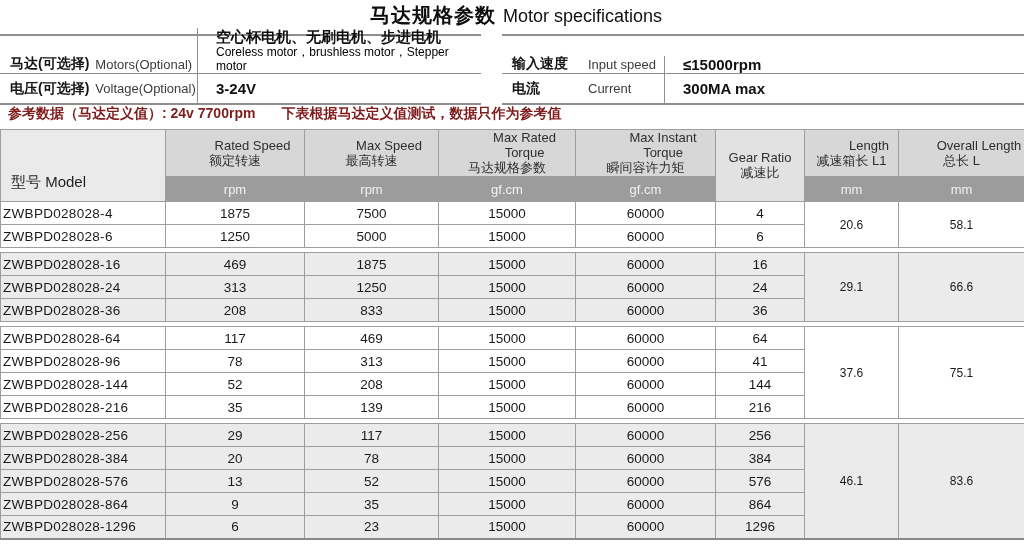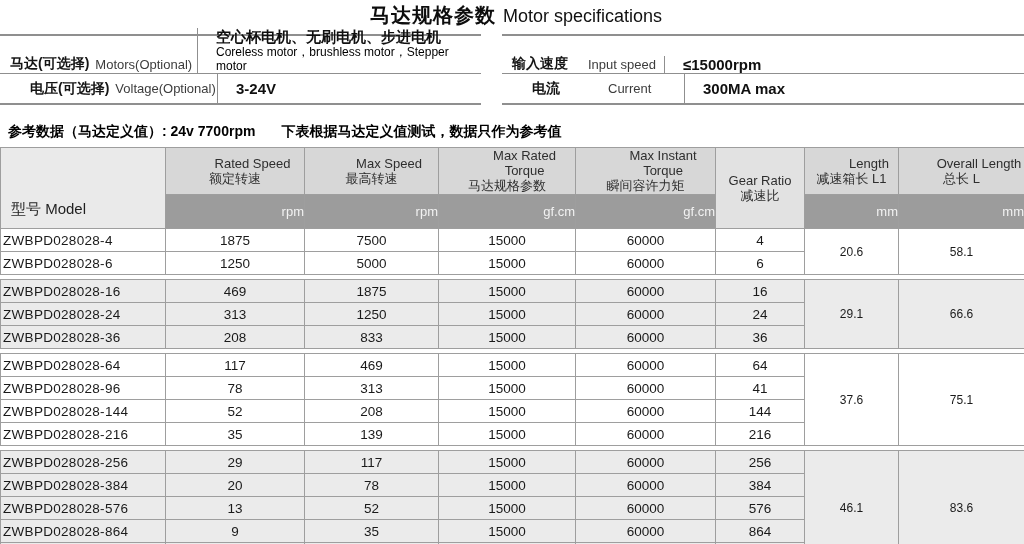--- a/index.html
+++ b/index.html
@@ -15,58 +15,58 @@
   .title-en { font-size: 18px; font-weight: 400; color: #111; margin-left: 7px; }
 
   
   .spec-wrap { display: flex; margin-top: 5px; }
   .spec-table { border-top: 2px solid #8f8f8f; border-bottom: 2px solid #8f8f8f; }
   .spec-left  { width: 481px; }
   .spec-right { width: 522px; margin-left: 21px; }
   .spec-row { display: flex; align-items: stretch; }
   .spec-row + .spec-row { border-top: 1px solid #8f8f8f; }
   .spec-row.r1 { height: 37px; align-items: flex-end; }
-  .spec-row.r2 { height: 30px; padding-left: 20px; }
+  .spec-row.r2 { height: 30px; }
   .spec-label {
     display: flex; align-items: center; padding-left: 10px; flex-shrink: 0;
   }
   .spec-left  .spec-label { width: 197px; }
   .spec-right .spec-label { width: 162px; }
   .lab-zh { font-size: 14px; font-weight: 700; color: #141414; }
   .lab-en { font-size: 13px; font-weight: 400; color: #3c3c3c; margin-left: 6px; }
   .spec-right .lab-zh { min-width: 62px; }
   .spec-right .lab-en { margin-left: 14px; }
   .spec-value {
     flex: 1; border-left: 1.5px solid #8f8f8f; padding-left: 18px;
     display: flex; flex-direction: column; justify-content: center;
   }
   .v-main { font-size: 15px; font-weight: 700; color: #101010; line-height: 17px; }
   .v-sub  { font-size: 12px; font-weight: 400; color: #000000; line-height: 14px; }
 
   
-  .note { margin: 18px 0 0 8px; font-size: 14px; font-weight: 700; color: #000000; white-space: nowrap; }
+  .note { margin: 0 0 0 8px; font-size: 14px; font-weight: 700; color: #7f1d1d; white-space: nowrap; }
   .note .gap { display: inline-block; width: 26px; }
 
   
   table.main {
     width: 1024px; margin-top: 6px;
     border-collapse: collapse; table-layout: fixed;
     border-bottom: 2px solid #8a8a8a;
   }
   table.main th, table.main td { border: 1px solid #9e9e9e; }
   thead th { border-top: 2px solid #555; }
   .colh {
     background: #d7d7d7; height: 37px; font-weight: 400; color: #2e2e2e;
     text-align: center; vertical-align: middle; padding: 0;
   }
   .colh .en { font-size: 13px; line-height: 15px; padding-left: 35px; }
   .colh .zh { font-size: 13px; line-height: 16px; }
   .unit {
-    background: #9c9c9c; color: #f2f2f2; height: 34px;
-    font-size: 13px; font-weight: 400; text-align: right;
+    background: #9c9c9c; color: #f2f2f2; height: 25px;
+    font-size: 13px; font-weight: 400; text-align: center;
   }
   .model-h {
     background: #eaeaea; text-align: left; vertical-align: bottom;
     padding: 0 0 9px 10px; font-size: 15px; font-weight: 400; color: #1f1f1f;
   }
   .gear-h { background: #e2e2e2; text-align: center; vertical-align: middle; font-weight: 400; color: #2e2e2e; }
   .gear-h .en { font-size: 13px; line-height: 15px; }
   .gear-h .zh { font-size: 13px; line-height: 16px; }
 
   tbody td { height: 23px; text-align: center; font-size: 13.5px; color: #1a1a1a; background: #fff; }

